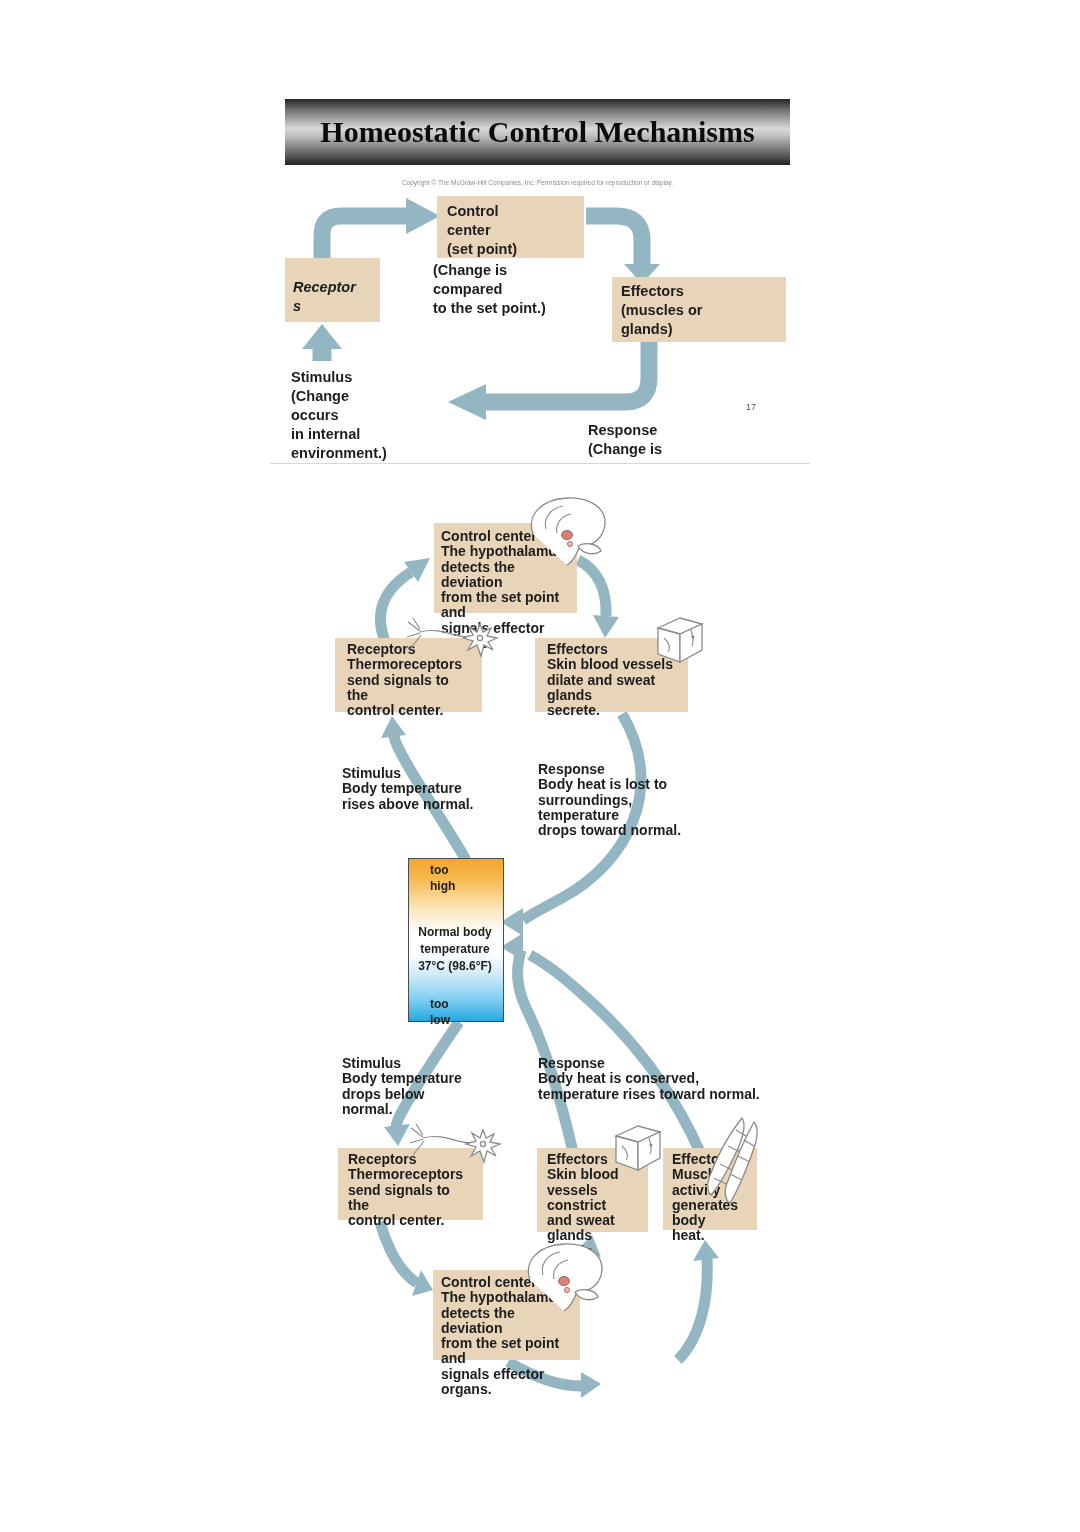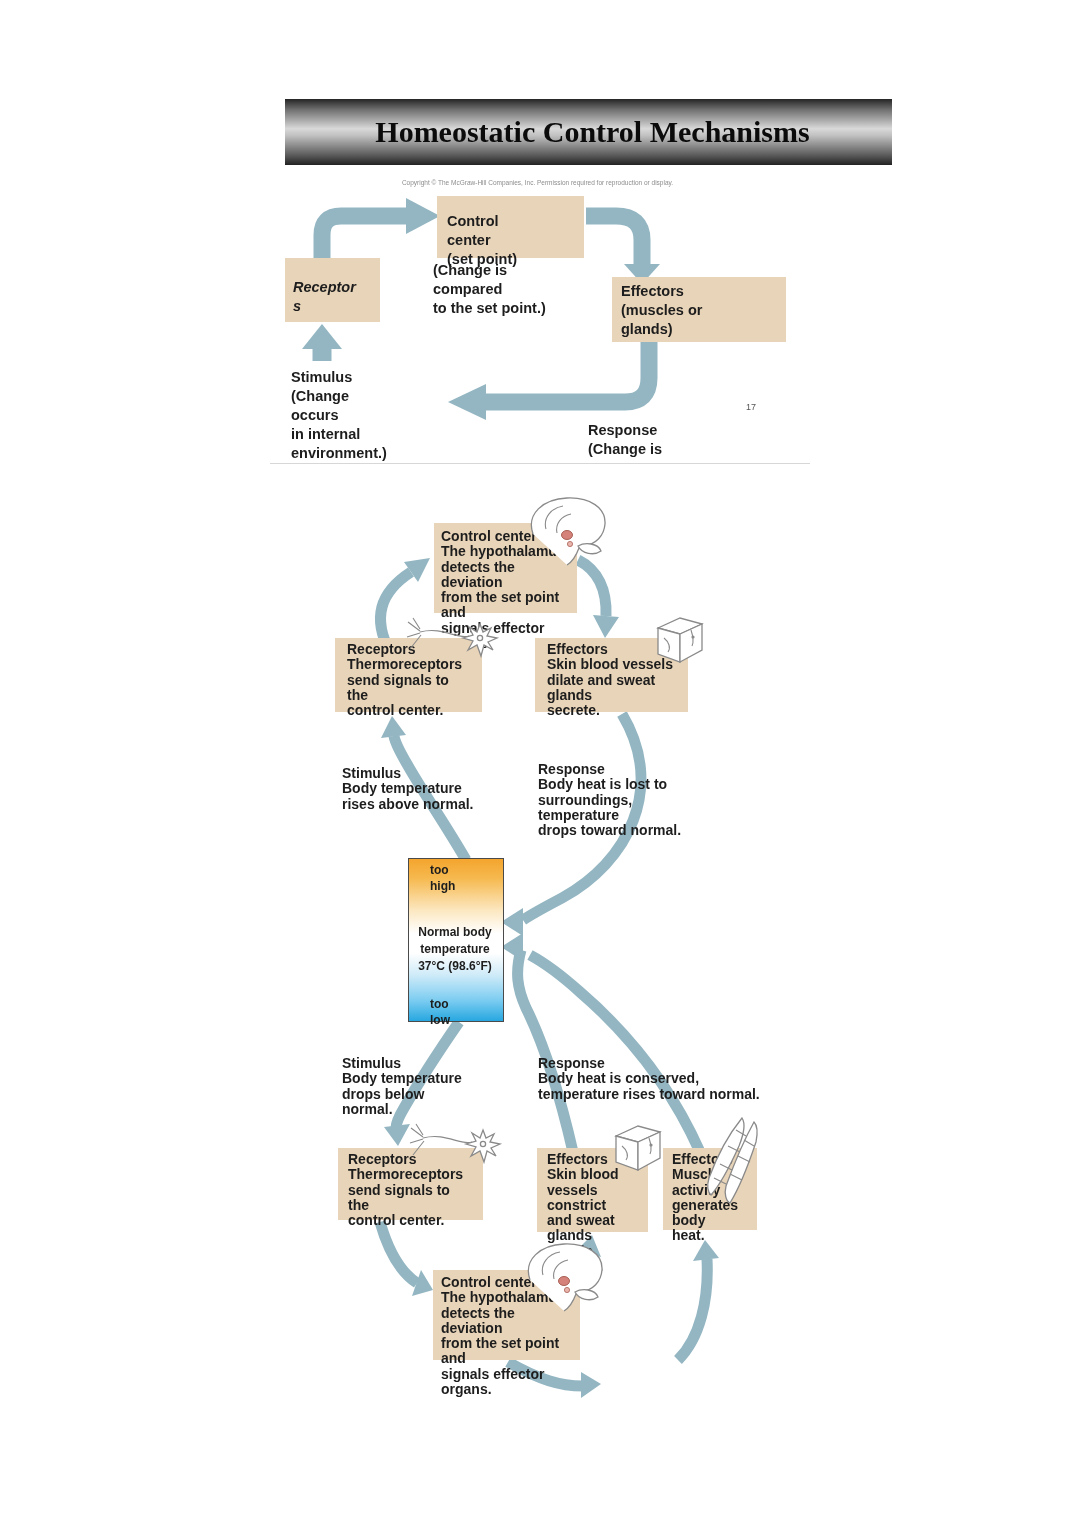--- a/index.html
+++ b/index.html
@@ -4,24 +4,24 @@
 <style>
   html,body{margin:0;padding:0;background:#fff;}
   .page{position:relative;width:1080px;height:1532px;background:#fff;overflow:hidden;
         font-family:"Liberation Sans", sans-serif;}
   .abs{position:absolute;}
   .tanbox{position:absolute;background:var(--box-tan);}
   .lbl{position:absolute;font-weight:bold;color:#1d1d1d;white-space:pre-line;}
   .s1{font-size:14.5px;line-height:19px;}
   .s2{font-size:14px;line-height:15.3px;}
   .boxtext{font-weight:bold;color:#1d1d1d;white-space:pre-line;}
-  .banner{position:absolute;left:285px;top:99px;width:599px;height:66px;
+  .banner{position:absolute;left:285px;top:99px;width:505px;height:66px;
           background:linear-gradient(180deg,#252525 0%,#6f6f6f 16%,#d9d9d9 45%,#c2c2c2 55%,#585858 86%,#222 100%);
           display:flex;align-items:center;justify-content:center;
-          font-family:"Liberation Serif", serif;font-weight:bold;font-size:30px;color:#0b0b0b;padding-left:8px;}
+          font-family:"Liberation Serif", serif;font-weight:bold;font-size:30px;color:#0b0b0b;}
   .copyright{position:absolute;left:285px;top:179px;width:505px;text-align:center;
              font-size:6.5px;color:#8d8d8d;font-weight:normal;}
   .pagenum{position:absolute;left:746px;top:402px;font-size:9px;color:#555;}
   .divider{position:absolute;left:270px;top:463px;width:540px;height:1px;background:#d7d7d7;}
   .clip{overflow:hidden;}
   .tempbox{position:absolute;left:408px;top:858px;width:94px;height:162px;
            border:1.5px solid #4a4a4a;
            background:linear-gradient(180deg,var(--temp-hot) 0%,#f6b94f 12%,#fce8c2 32%,#ffffff 46%,#ffffff 58%,#cdeaf8 72%,#7dcdf1 87%,var(--temp-cold) 100%);}
   svg.arrows{position:absolute;left:0;top:0;}
   .st{fill:none;stroke:var(--arrow-blue);}
@@ -103,21 +103,21 @@
     <span>Homeostatic Control Mechanisms</span>
   </div>
   <div class="copyright">Copyright © The McGraw-Hill Companies, Inc. Permission required for reproduction or display.</div>
 
   <div class="tanbox" style="left:285px;top:258px;width:95px;height:64px;font-style:italic;">
     <div class="boxtext s1" style="padding:20px 0 0 8px;">Receptor
 s</div>
   </div>
 
   <div class="tanbox" style="left:437px;top:196px;width:147px;height:62px;">
-    <div class="boxtext s1" style="padding:6px 0 0 10px;margin-top:10px;">Control
+    <div class="boxtext s1" style="padding:6px 0 0 10px;">Control
 center
 (set point)</div>
   </div>
   <div class="lbl s1" style="left:433px;top:261px;">(Change is
 compared
 to the set point.)</div>
 
   <div class="tanbox" style="left:612px;top:277px;width:174px;height:65px;">
     <div class="boxtext s1" style="padding:5px 0 0 9px;">Effectors
 (muscles or

